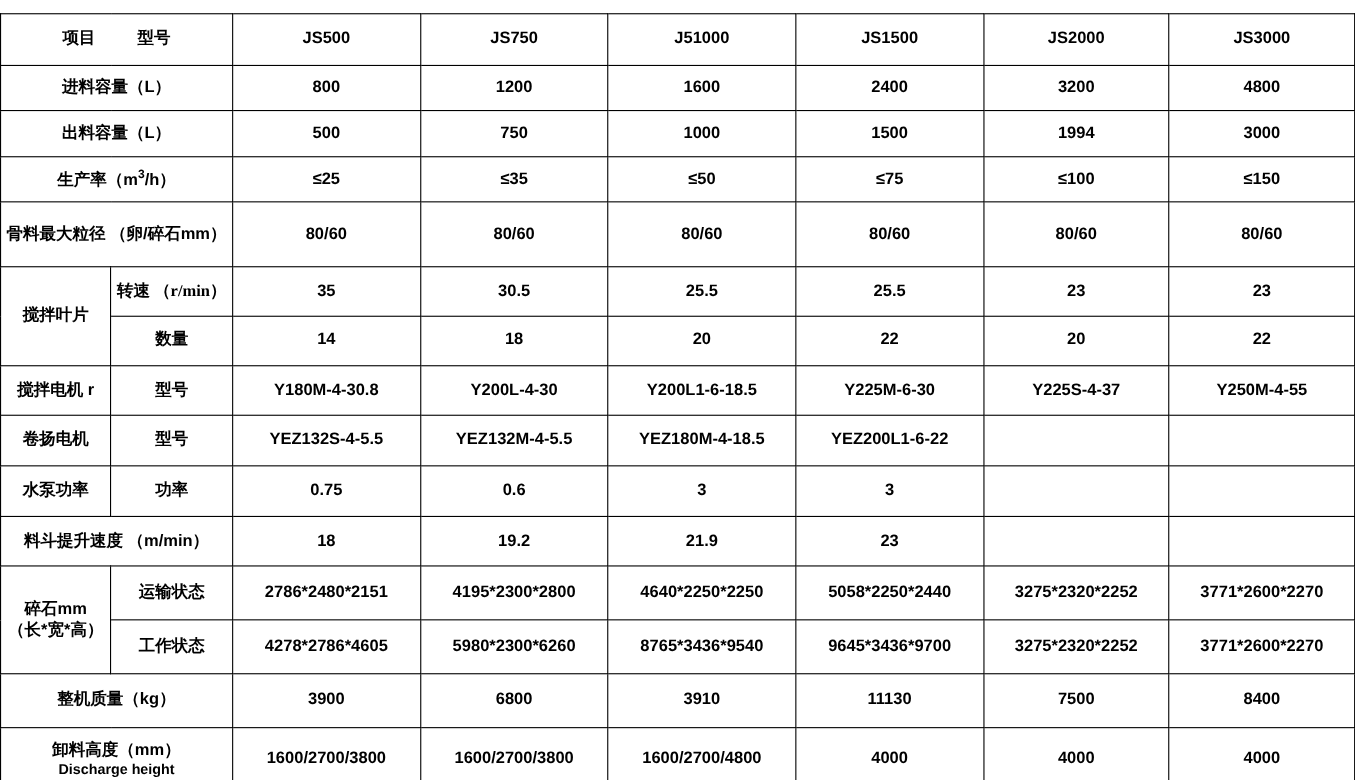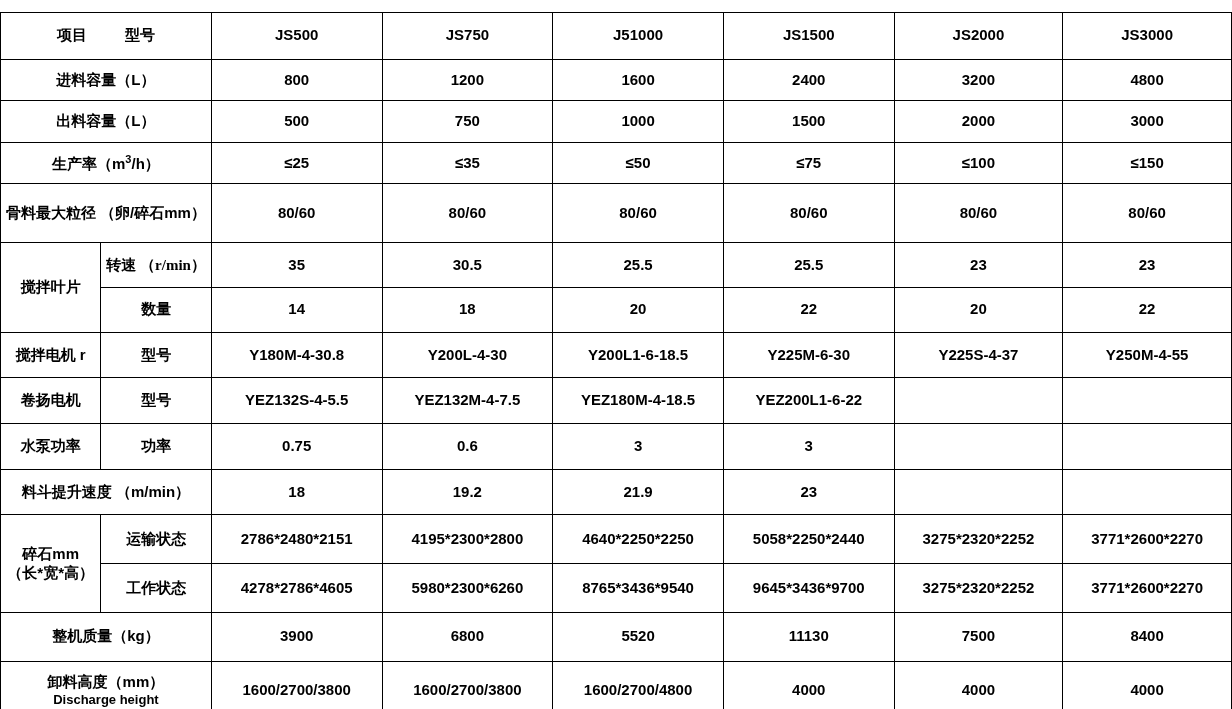--- a/index.html
+++ b/index.html
@@ -106,21 +106,21 @@
       <td>3200</td>
       <td>4800</td>
     </tr>
 
     <tr style="height:40px">
       <td class="rowlabel" colspan="2">出料容量（L）</td>
       <td>500</td>
       <td>750</td>
       <td>1000</td>
       <td>1500</td>
-      <td>2000</td>
+      <td>1994</td>
       <td>3000</td>
     </tr>
 
     <tr style="height:40px">
       <td class="rowlabel" colspan="2">
         <span>生产率（m</span><span class="sup">3</span><span>/h）</span>
       </td>
       <td>≤25</td>
       <td>≤35</td>
       <td>≤50</td>
@@ -168,21 +168,21 @@
       <td>Y200L1-6-18.5</td>
       <td>Y225M-6-30</td>
       <td>Y225S-4-37</td>
       <td>Y250M-4-55</td>
     </tr>
 
     <tr style="height:44px">
       <td class="rowlabel-left">卷扬电机</td>
       <td class="rowlabel-left">型号</td>
       <td>YEZ132S-4-5.5</td>
-      <td>YEZ132M-4-7.5</td>
+      <td>YEZ132M-4-5.5</td>
       <td>YEZ180M-4-18.5</td>
       <td>YEZ200L1-6-22</td>
       <td class="empty"></td>
       <td class="empty"></td>
     </tr>
 
     <tr style="height:44px">
       <td class="rowlabel-left">水泵功率</td>
       <td class="rowlabel-left">功率</td>
       <td>0.75</td>
@@ -224,21 +224,21 @@
       <td>8765*3436*9540</td>
       <td>9645*3436*9700</td>
       <td>3275*2320*2252</td>
       <td>3771*2600*2270</td>
     </tr>
 
     <tr style="height:47px">
       <td class="rowlabel" colspan="2">整机质量（kg）</td>
       <td>3900</td>
       <td>6800</td>
-      <td>5520</td>
+      <td>3910</td>
       <td>11130</td>
       <td>7500</td>
       <td>8400</td>
     </tr>
 
     <tr style="height:57px">
       <td class="rowlabel" colspan="2">
         <span class="two-line">卸料高度（mm）</span>
         <span class="two-line small-serif">Discharge height</span>
       </td>

